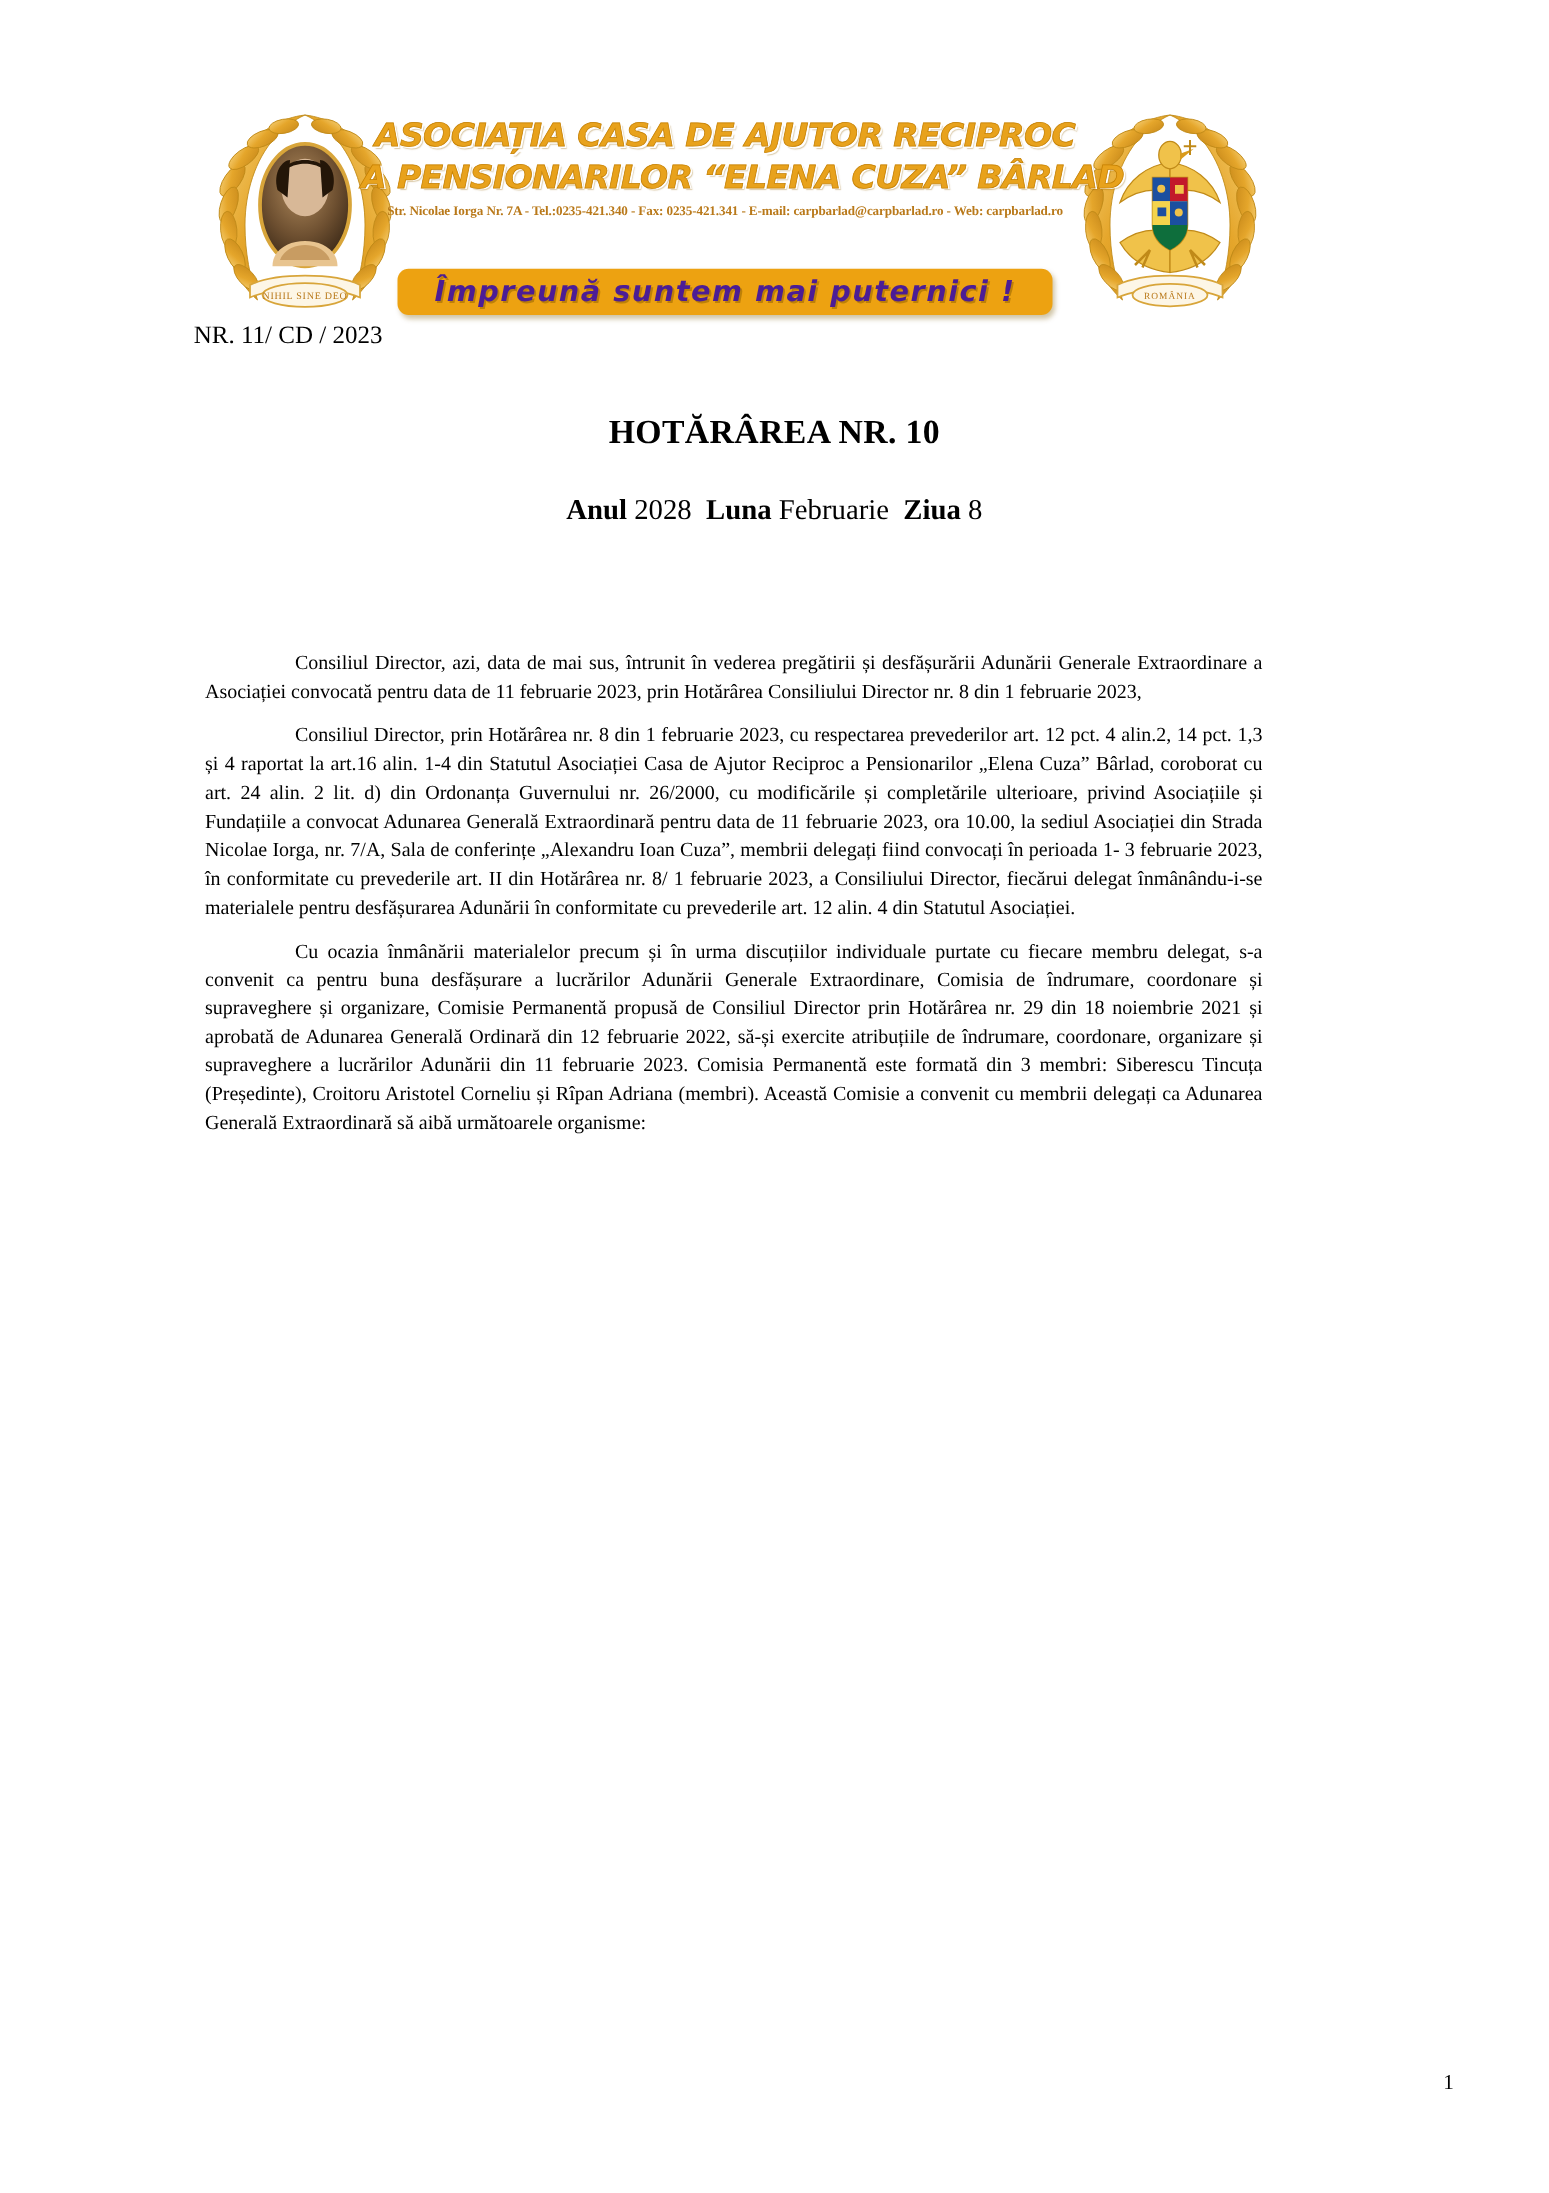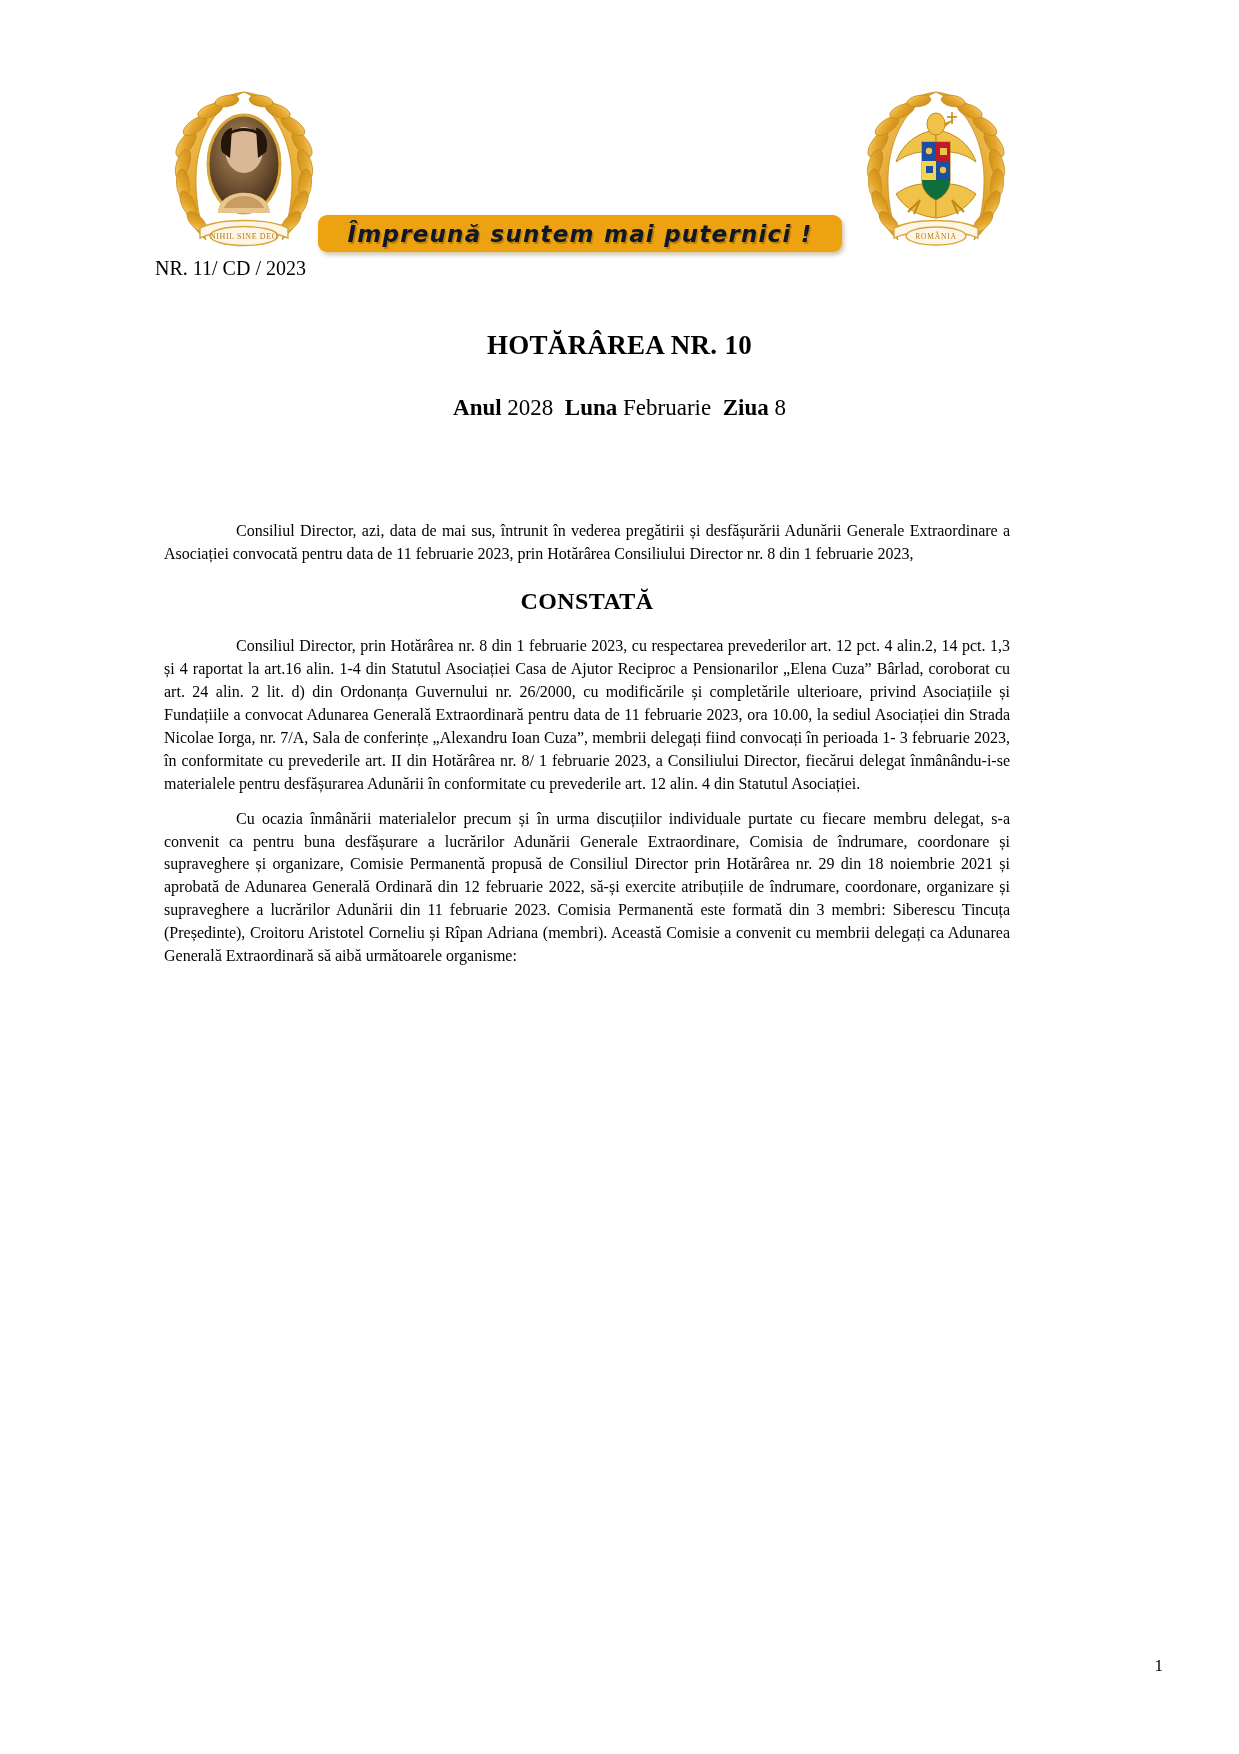--- a/index.html
+++ b/index.html
@@ -91,21 +91,21 @@
     box-shadow: 2px 3px 4px rgba(120,90,0,0.35);
     display: flex;
     align-items: center;
     justify-content: center;
   }
   .motto-text {
     font-family: "DejaVu Sans", sans-serif;
     font-weight: bold;
     font-style: italic;
     font-size: 23px;
-    color: #0f172a;
+    color: #4c1d95;
     letter-spacing: 1.2px;
     white-space: nowrap;
     text-shadow: 1.5px 1.5px 0 rgba(150,100,0,0.55);
   }
 
   
   .docnum {
     position: absolute;
     left: 155px;
     top: 256px;
@@ -312,20 +312,25 @@
           </g>
 
           <g>
             <path d="M42 140 C62 130 106 130 126 140 L126 150 C106 141 62 141 42 150 Z" fill="#fdf6e6" stroke="#d8a53a" stroke-width="1.4"></path>
             <ellipse cx="84" cy="148" rx="30" ry="9" fill="#fdf6e6" stroke="#d8a53a" stroke-width="1.4"></ellipse>
             <text x="84" y="151" font-family="Liberation Serif, serif" font-size="7.5" fill="#b9791a" text-anchor="middle" letter-spacing="0.8">ROMÂNIA</text>
           </g>
         </svg>
       </div>
 
+      <div class="lh-text">
+        <div class="lh-line1">ASOCIAȚIA CASA DE AJUTOR RECIPROC</div>
+        <div class="lh-line2">A PENSIONARILOR “ELENA CUZA” BÂRLAD</div>
+        <div class="lh-contact">Str. Nicolae Iorga Nr. 7A - Tel.:0235-421.340 - Fax: 0235-421.341 - E-mail: carpbarlad@carpbarlad.ro - Web: carpbarlad.ro</div>
+      </div>
 
       <div class="motto">
         <span class="motto-text">Împreună  suntem  mai  puternici !</span>
       </div>
 
     </div>
   </div>
 
   <div class="docnum">NR. 11/ CD / 2023</div>
 
@@ -335,20 +340,19 @@
     <b>Anul</b>
     <span>2028</span>&nbsp;
     <b>Luna</b>
     <span>Februarie</span>&nbsp;
     <b>Ziua</b>
     <span>8</span>
   </div>
 
   <div class="body-block">
     <p class="para">Consiliul Director, azi, data de mai sus, întrunit în vederea pregătirii și desfășurării Adunării Generale Extraordinare a Asociației convocată pentru data de 11 februarie 2023, prin Hotărârea Consiliului Director nr. 8 din 1 februarie 2023,</p>
-    <h2 class="section-head">CONSTATĂ</h2>
     <p class="para">Consiliul Director, prin Hotărârea nr. 8 din 1 februarie 2023, cu respectarea prevederilor art. 12 pct. 4 alin.2, 14 pct. 1,3 și 4 raportat la art.16 alin. 1-4 din Statutul Asociației Casa de Ajutor Reciproc a Pensionarilor „Elena Cuza” Bârlad, coroborat cu art. 24 alin. 2 lit. d) din Ordonanța Guvernului nr. 26/2000, cu modificările și completările ulterioare, privind Asociațiile și Fundațiile a convocat Adunarea Generală Extraordinară pentru data de 11 februarie 2023, ora 10.00, la sediul Asociației din Strada Nicolae Iorga, nr. 7/A, Sala de conferințe „Alexandru Ioan Cuza”, membrii delegați fiind convocați în perioada 1- 3 februarie 2023, în conformitate cu prevederile art. II din Hotărârea nr. 8/ 1 februarie 2023, a Consiliului Director, fiecărui delegat înmânându-i-se materialele pentru desfășurarea Adunării în conformitate cu prevederile art. 12 alin. 4 din Statutul Asociației.</p>
     <p class="para">Cu ocazia înmânării materialelor precum și în urma discuțiilor individuale purtate cu fiecare membru delegat, s-a convenit ca pentru buna desfășurare a lucrărilor Adunării Generale Extraordinare, Comisia de îndrumare, coordonare și supraveghere și organizare, Comisie Permanentă propusă de Consiliul Director prin Hotărârea nr. 29 din 18 noiembrie 2021 și aprobată de Adunarea Generală Ordinară din 12 februarie 2022, să-și exercite atribuțiile de îndrumare, coordonare, organizare și supraveghere a lucrărilor Adunării din 11 februarie 2023. Comisia Permanentă este formată din 3 membri: Siberescu Tincuța (Președinte), Croitoru Aristotel Corneliu și Rîpan Adriana (membri). Această Comisie a convenit cu membrii delegați ca Adunarea Generală Extraordinară să aibă următoarele organisme:</p>
   </div>
 
   <div class="page-number">1</div>
 
 </div>
 
 </body></html>

